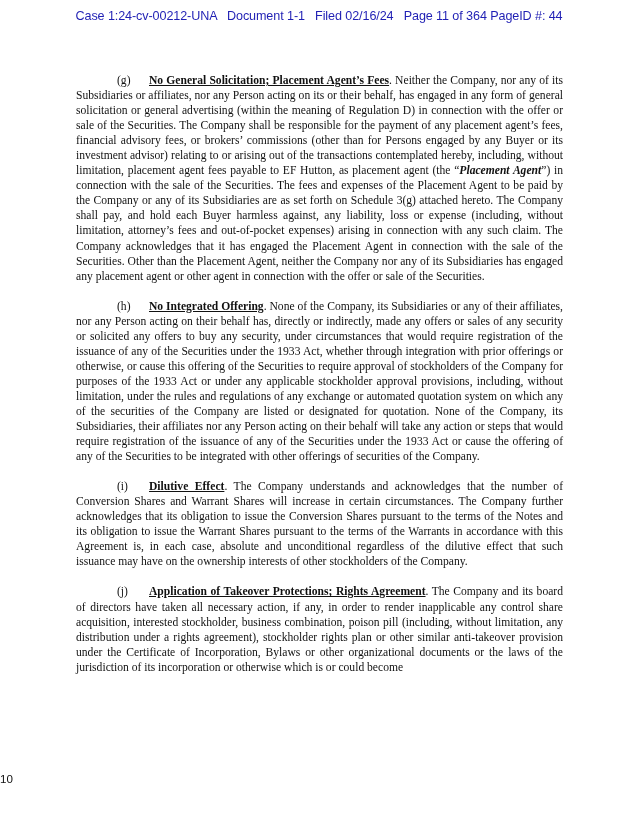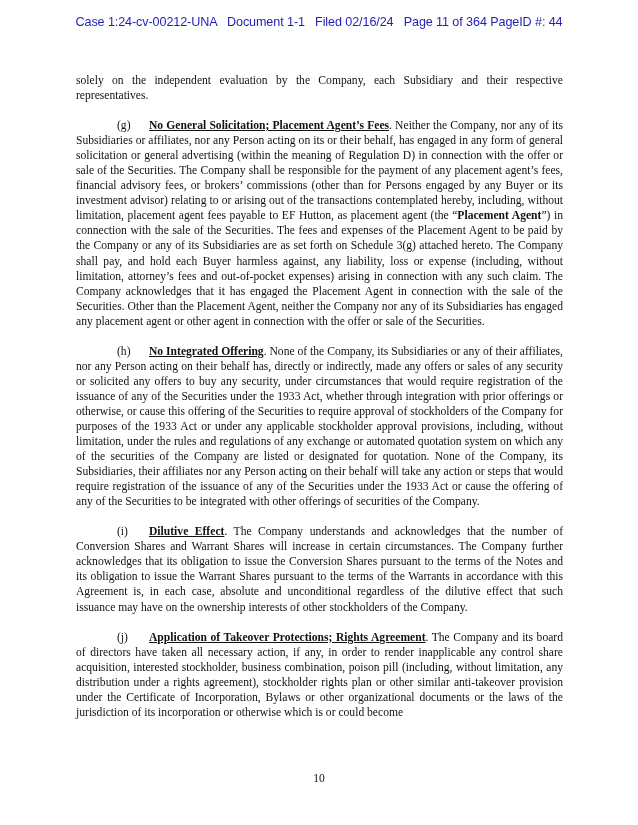--- a/index.html
+++ b/index.html
@@ -1,44 +1,43 @@
 <!DOCTYPE html>
 <html><head>
 <meta charset="utf-8">
 <style>
   html, body { margin: 0; padding: 0; background: #ffffff; }
   body { width: 638px; height: 825px; position: relative; overflow: hidden; }
   .header {
-    position: absolute; top: 15px; left: 0; width: 638px; text-align: center;
+    position: absolute; top: 9px; left: 0; width: 638px; text-align: center;
     font-family: "Liberation Sans", sans-serif; font-size: 12.6px; color: #1f1fb4;
     white-space: pre; letter-spacing: -0.1px;
   }
   .page {
     position: absolute; left: 76px; top: 73px; width: 487px;
     font-family: "Liberation Serif", serif; font-size: 11.6px; line-height: 15.05px;
     color: #111; text-align: justify;
   }
   .para { margin: 0 0 15px 0; }
   .para.first { margin-bottom: 15px; }
   .indent { display: inline-block; width: 41px; }
   .label { display: inline-block; width: 32px; }
   .u { text-decoration: underline; font-weight: bold; }
-  .b { font-weight: bold; }
+  .b { font-weight: bold; font-style: italic; }
   .pagenum {
-    position: absolute; top: 772px; left: 0; width: 638px; text-align: center;
-    font-family: Liberation Serif, serif; font-size: 11.6px; color: #111;
+    position: absolute; top: 772px; left: 0; width: 638px; 
+    font-family: Liberation Sans, sans-serif; font-size: 11.6px; color: #111;
   }
 </style>
 </head>
 <body>
 
 <div class="header">Case 1:24-cv-00212-UNA   Document 1-1   Filed 02/16/24   Page 11 of 364 PageID #: 44</div>
 
 <div class="page">
-  <p class="para first">solely on the independent evaluation by the Company, each Subsidiary and their respective representatives.</p>
 
   <p class="para"><span class="indent"></span><span class="label">(g)</span><span class="u">No General Solicitation; Placement Agent’s Fees</span><span>. Neither the Company, nor any of its Subsidiaries or affiliates, nor any Person acting on its or their behalf, has engaged in any form of general solicitation or general advertising (within the meaning of Regulation D) in connection with the offer or sale of the Securities. The Company shall be responsible for the payment of any placement agent’s fees, financial advisory fees, or brokers’ commissions (other than for Persons engaged by any Buyer or its investment advisor) relating to or arising out of the transactions contemplated hereby, including, without limitation, placement agent fees payable to EF Hutton, as placement agent (the “</span><span class="b">Placement Agent</span><span>”) in connection with the sale of the Securities. The fees and expenses of the Placement Agent to be paid by the Company or any of its Subsidiaries are as set forth on Schedule 3(g) attached hereto. The Company shall pay, and hold each Buyer harmless against, any liability, loss or expense (including, without limitation, attorney’s fees and out-of-pocket expenses) arising in connection with any such claim. The Company acknowledges that it has engaged the Placement Agent in connection with the sale of the Securities. Other than the Placement Agent, neither the Company nor any of its Subsidiaries has engaged any placement agent or other agent in connection with the offer or sale of the Securities.</span></p>
 
   <p class="para"><span class="indent"></span><span class="label">(h)</span><span class="u">No Integrated Offering</span><span>. None of the Company, its Subsidiaries or any of their affiliates, nor any Person acting on their behalf has, directly or indirectly, made any offers or sales of any security or solicited any offers to buy any security, under circumstances that would require registration of the issuance of any of the Securities under the 1933 Act, whether through integration with prior offerings or otherwise, or cause this offering of the Securities to require approval of stockholders of the Company for purposes of the 1933 Act or under any applicable stockholder approval provisions, including, without limitation, under the rules and regulations of any exchange or automated quotation system on which any of the securities of the Company are listed or designated for quotation. None of the Company, its Subsidiaries, their affiliates nor any Person acting on their behalf will take any action or steps that would require registration of the issuance of any of the Securities under the 1933 Act or cause the offering of any of the Securities to be integrated with other offerings of securities of the Company.</span></p>
 
   <p class="para"><span class="indent"></span><span class="label">(i)</span><span class="u">Dilutive Effect</span><span>. The Company understands and acknowledges that the number of Conversion Shares and Warrant Shares will increase in certain circumstances. The Company further acknowledges that its obligation to issue the Conversion Shares pursuant to the terms of the Notes and its obligation to issue the Warrant Shares pursuant to the terms of the Warrants in accordance with this Agreement is, in each case, absolute and unconditional regardless of the dilutive effect that such issuance may have on the ownership interests of other stockholders of the Company.</span></p>
 
   <p class="para"><span class="indent"></span><span class="label">(j)</span><span class="u">Application of Takeover Protections; Rights Agreement</span><span>. The Company and its board of directors have taken all necessary action, if any, in order to render inapplicable any control share acquisition, interested stockholder, business combination, poison pill (including, without limitation, any distribution under a rights agreement), stockholder rights plan or other similar anti-takeover provision under the Certificate of Incorporation, Bylaws or other organizational documents or the laws of the jurisdiction of its incorporation or otherwise which is or could become</span></p>
 </div>
 

